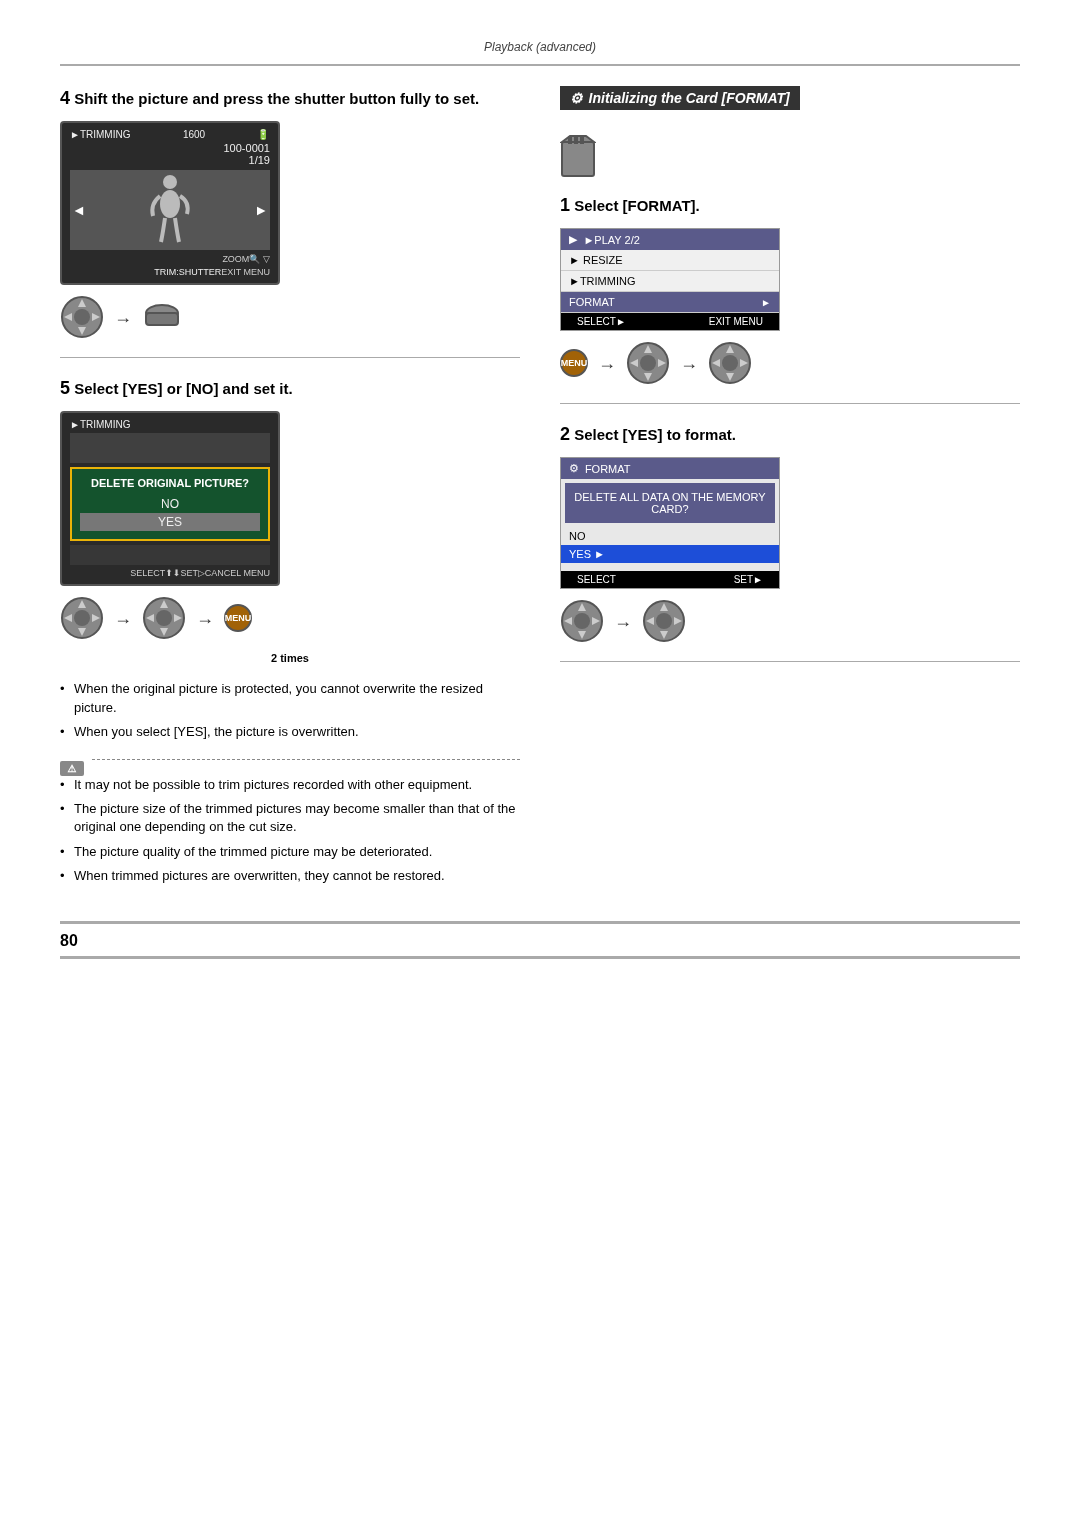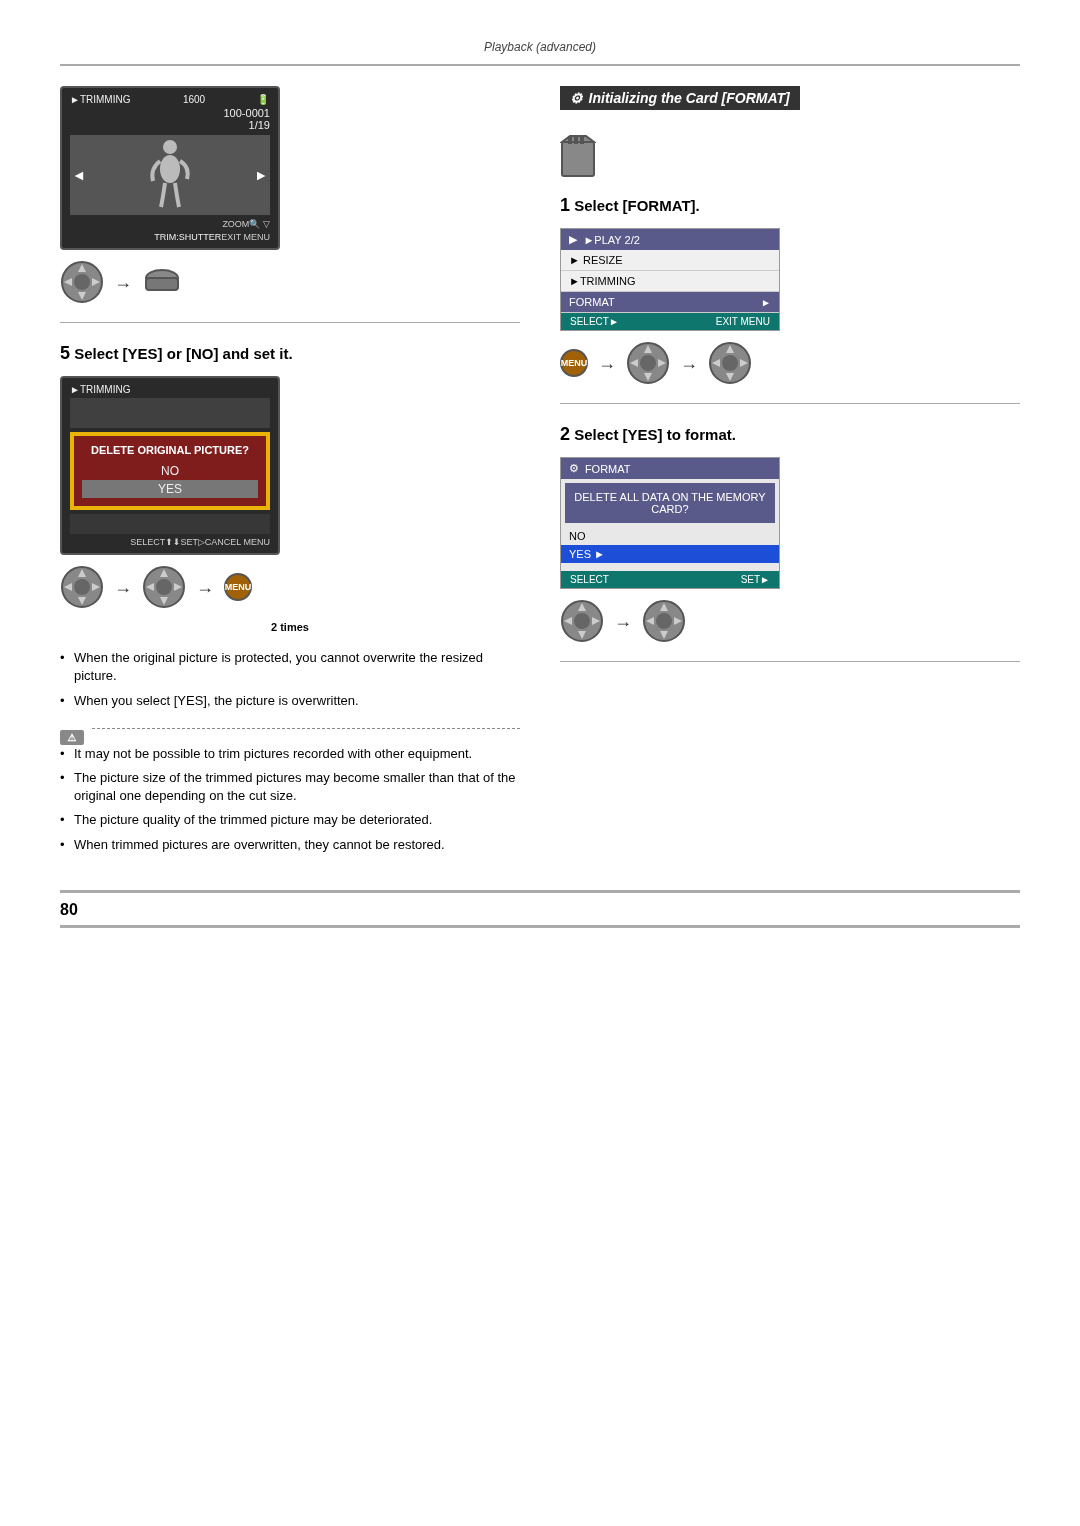--- a/index.html
+++ b/index.html
@@ -134,22 +134,22 @@
       border: 2px solid #555;
       border-radius: 4px;
       color: #fff;
       font-size: 11px;
       padding: 6px 8px;
       margin-bottom: 10px;
       width: 220px;
     }
 
     .delete-dialog {
-      background: #7f1d1d;
-      border: 4px solid #eab308;
+      background: #14532d;
+      border: 2px solid #eab308;
       padding: 8px;
       margin: 4px 0;
       text-align: center;
     }
 
     .delete-title {
       font-size: 11px;
       font-weight: bold;
       color: #fff;
       margin-bottom: 6px;
@@ -194,23 +194,23 @@
       background: #f0f0f0;
       font-size: 11px;
     }
 
     .menu-item.selected {
       background: #5a5a8a;
       color: #fff;
     }
 
     .menu-footer {
-      background: #0f766e;
-      color: #fff;
-      padding: 3px 9px;
+      background: #000000;
+      color: #fff;
+      padding: 3px 16px;
       font-size: 10px;
       display: flex;
       justify-content: space-between;
     }
 
     
     .format-screen {
       background: #e8e8e8;
       border: 1px solid #999;
       width: 220px;
@@ -349,20 +349,24 @@
 
   <div class="page-caption">Playback (advanced)</div>
 
   <div class="top-border"></div>
 
   <div class="main-columns">
 
     <div class="left-col">
 
       <div>
+        <div class="step-heading">
+          <span class="step-num">4</span>
+          <span>Shift the picture and press the shutter button fully to set.</span>
+        </div>
 
         <div style="margin-bottom:10px;">
           <div class="camera-screen">
             <div class="screen-top-bar">
               <span>►TRIMMING</span>
               <span>1600</span>
               <span style="font-size:10px;">🔋</span>
             </div>
             <div class="screen-counter">
               <div>100-0001</div>

